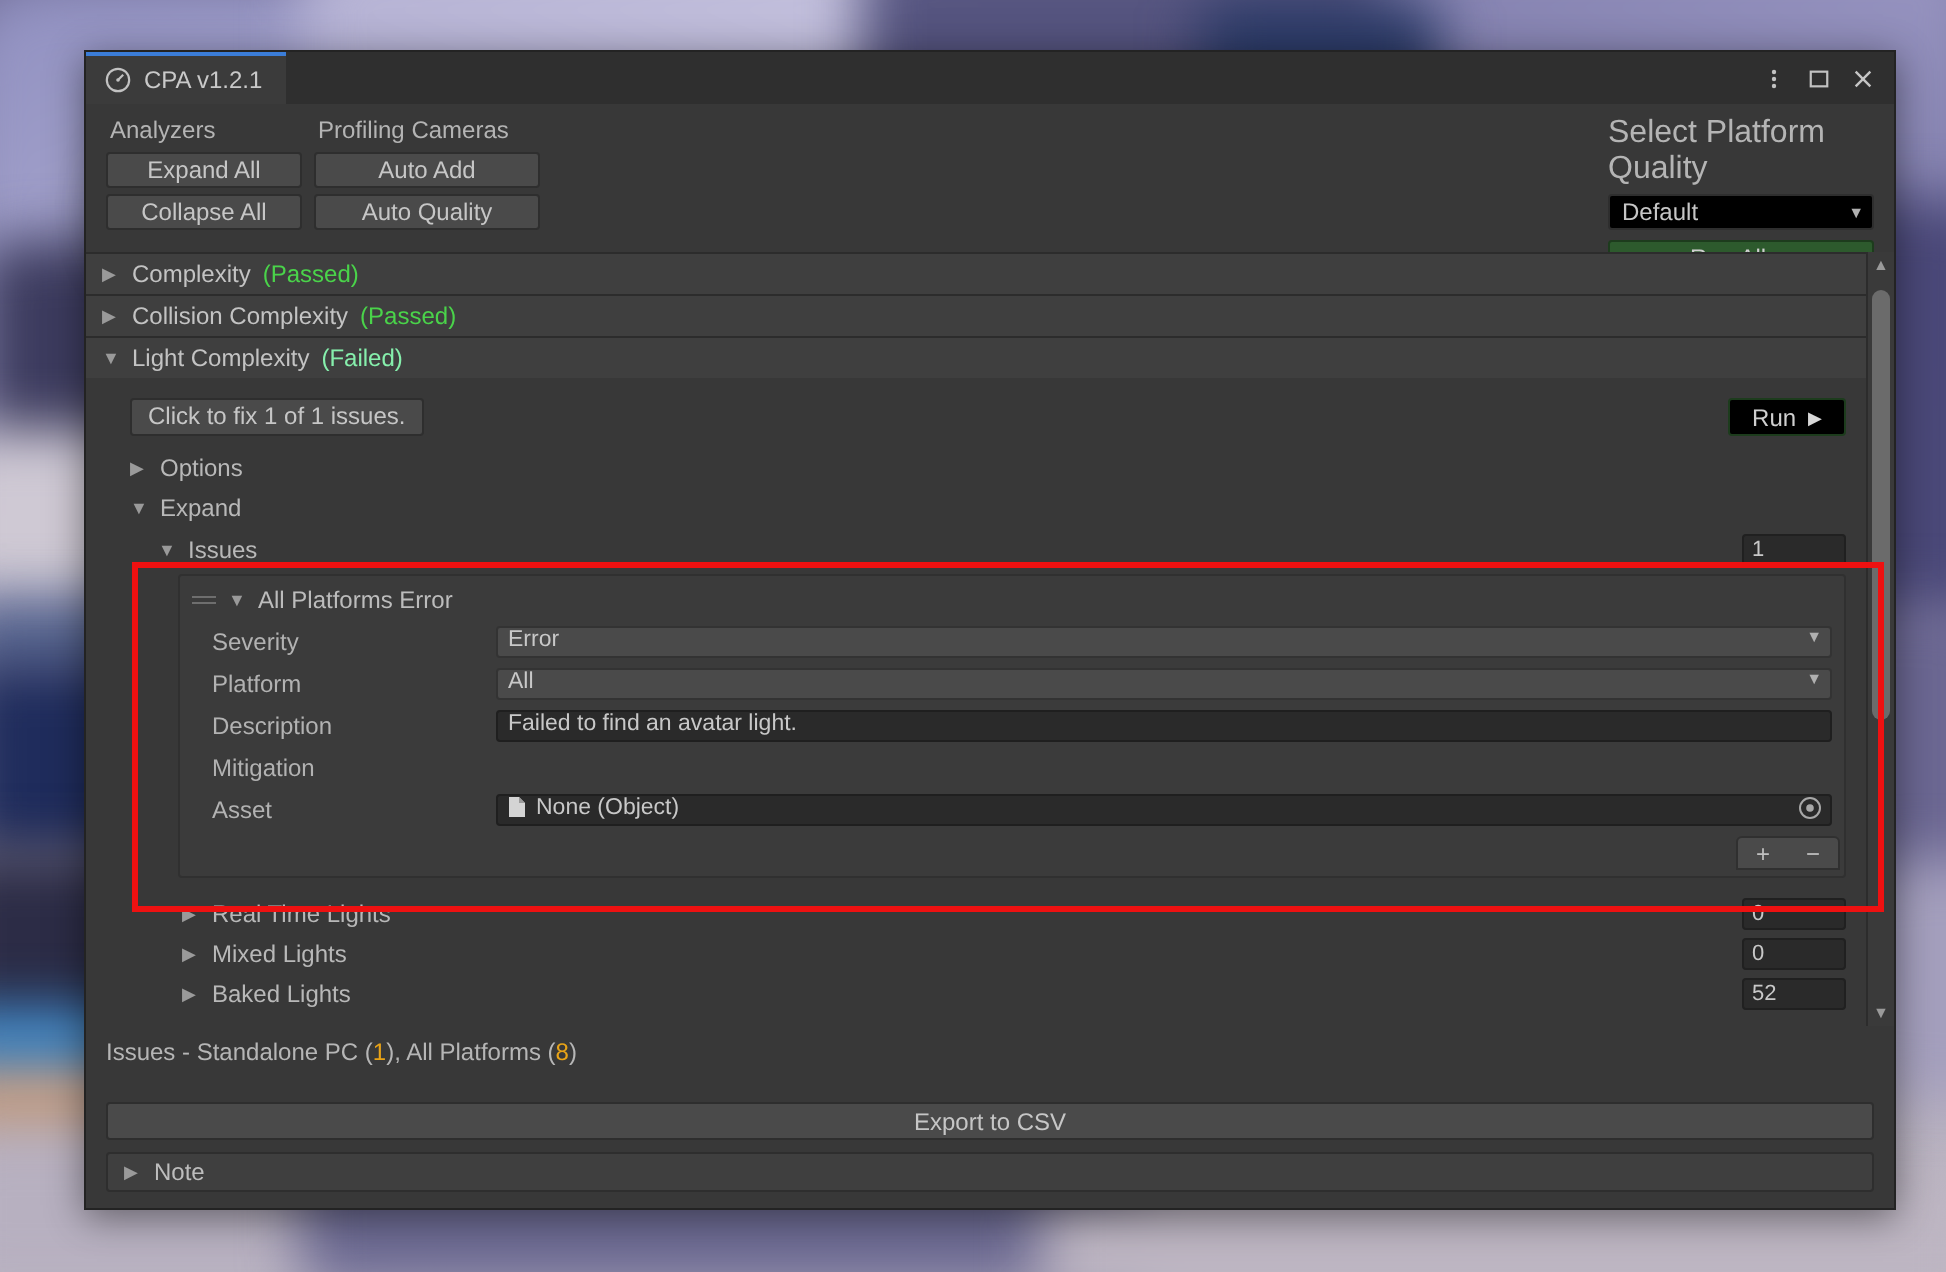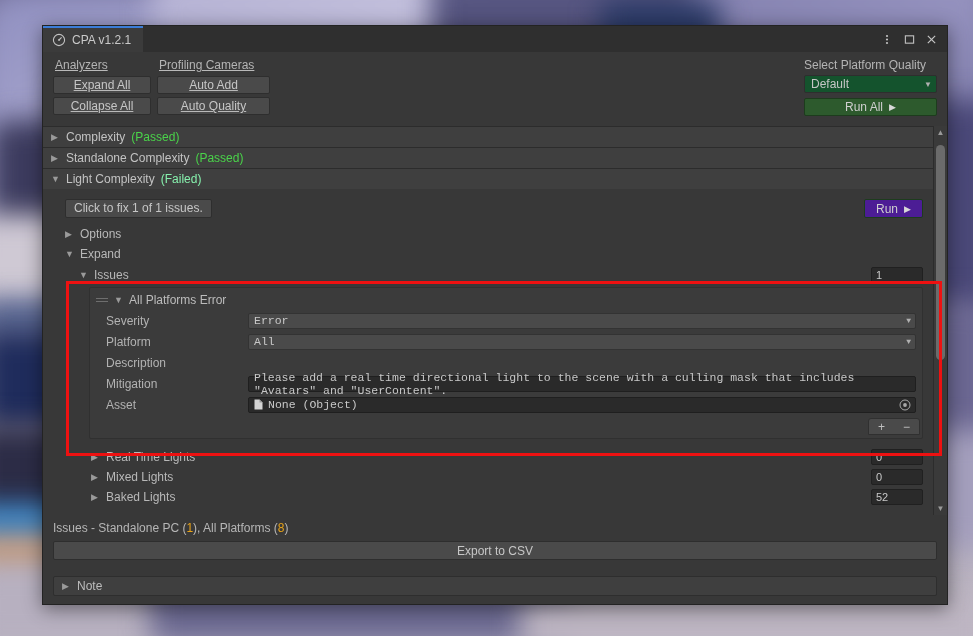--- a/index.html
+++ b/index.html
@@ -90,40 +90,40 @@
   }
   .winbtn {
     width: 20px; height: 22px; display: flex;
     align-items: center; justify-content: center;
     color: #c2c2c2; font-size: 13px; line-height: 1;
   }
 
   
   .toolbar { padding: 6px 10px 8px 10px; position: relative; flex: 0 0 auto; }
   .tb-row { display: flex; gap: 0; }
-  .tb-col { display: flex; flex-direction: column; text-decoration: underline; }
+  .tb-col { display: flex; flex-direction: column; }
   .tb-col.c1 { width: 104px; }
   .tb-col.c2 { width: 120px; }
   .tb-label { font-size: 12px; color: #b4b4b4; padding: 0 0 4px 2px; }
   .ubtn {
     background: #4a4a4a; border: 1px solid #2e2e2e; border-radius: 2px;
     color: #c6c6c6; font-size: 12px; font-family: inherit;
     height: 18px; line-height: 16px; text-align: center;
     margin-bottom: 3px; padding: 0 6px;
   }
   .ubtn.w1 { width: 98px; }
   .ubtn.w2 { width: 113px; }
 
   .quality-box {
     position: absolute; right: 10px; top: 6px;
     width: 133px; display: flex; flex-direction: column;
   }
-  .quality-label { font-size: 12px; color: #b4b4b4; margin-bottom: 3px; }
+  .quality-label { font-size: 16px; color: #b4b4b4; margin-bottom: 3px; }
   .dropdown {
-    height: 18px; background: #14532d; border: 1px solid #2e2e2e;
+    height: 18px; background: #000000; border: 1px solid #2e2e2e;
     border-radius: 2px; display: flex; align-items: center;
     padding: 0 4px 0 6px; font-size: 12px; color: #c6c6c6;
   }
   .dropdown .caret { margin-left: auto; font-size: 8px; color: #b0b0b0; }
   .runall {
     margin-top: 5px; height: 18px; background: #2d5a2d;
     border: 1px solid #1d3c1d; border-radius: 2px;
     display: flex; align-items: center; justify-content: center;
     gap: 6px; font-size: 12px; color: #cfcfcf;
   }
@@ -146,21 +146,21 @@
   
   .analyzer-body { background: #383838; padding: 6px 0 0 0; position: relative; }
 
   .fixrow { display: flex; align-items: center; padding: 4px 10px 0 22px; }
   .fixbtn {
     background: #4a4a4a; border: 1px solid #2e2e2e; border-radius: 2px;
     color: #c6c6c6; font-size: 12px; height: 19px; line-height: 17px;
     padding: 0 8px;
   }
   .runbtn {
-    margin-left: auto; background: #4c1d95; border: 1px solid #1d3c1d;
+    margin-left: auto; background: #000000; border: 1px solid #1d3c1d;
     border-radius: 2px; height: 19px; width: 59px;
     display: flex; align-items: center; justify-content: center; gap: 6px;
     font-size: 12px; color: #cfcfcf;
   }
 
   .foldout {
     display: flex; align-items: center; gap: 6px;
     font-size: 12px; color: #b8b8b8; height: 20px;
   }
   .indent1 { padding-left: 22px; }
@@ -194,21 +194,21 @@
   .drag-handle span { display: block; height: 1px; background: #6e6e6e; }
 
   .prop-row {
     display: flex; align-items: center; height: 21px;
     padding: 0 6px 0 16px;
   }
   .prop-label { width: 142px; font-size: 12px; color: #b2b2b2; flex: 0 0 142px; }
   .prop-field {
     flex: 1 1 auto; height: 16px; border-radius: 2px;
     font-size: 11.5px; color: #c8c8c8;
-    display: flex; align-items: center; padding: 0 4px 0 5px; font-family: Liberation Mono, monospace;
+    display: flex; padding: 0 4px 0 5px;
   }
   .prop-field.dd { background: #4a4a4a; border: 1px solid #333; }
   .prop-field.txt { background: #2a2a2a; border: 1px solid #1f1f1f; }
   .prop-field.obj { background: #2a2a2a; border: 1px solid #1f1f1f; gap: 5px; }
   .prop-field .caret { margin-left: auto; font-size: 8px; color: #b0b0b0; }
   .obj-icon { width: 9px; height: 11px; display: block; flex: 0 0 9px; }
   .obj-pick {
     margin-left: auto; width: 12px; height: 12px; flex: 0 0 12px;
     display: block;
   }
@@ -244,27 +244,27 @@
   }
   .vs-arrow { height: 13px; font-size: 8px; color: #9a9a9a; line-height: 13px; }
   .vs-track { flex: 1 1 auto; width: 13px; position: relative; }
   .vs-thumb {
     position: absolute; left: 2px; top: 6px; width: 9px; height: 215px;
     background: #6b6b6b; border-radius: 5px;
   }
 
   
   .footer { flex: 0 0 auto; padding: 6px 10px 8px 10px; background: #383838; }
-  .footer-status { font-size: 12px; color: #b6b6b6; margin-bottom: 6px; }
+  .footer-status { font-size: 12px; color: #b6b6b6; margin-bottom: 18px; }
   .num-hl { color: #e8a317; }
   .wide-btn {
     height: 19px; background: #4a4a4a; border: 1px solid #2e2e2e;
     border-radius: 2px; display: flex; align-items: center;
     justify-content: center; font-size: 12px; color: #c6c6c6;
-    margin-bottom: 16px;
+    margin-bottom: 6px;
   }
   .note-row {
     height: 20px; background: #3f3f3f; border: 1px solid #2e2e2e;
     border-radius: 2px; display: flex; align-items: center; gap: 6px;
     padding-left: 8px; font-size: 12px; color: #bdbdbd;
   }
 </style>
 </head>
 <body>
 
@@ -358,21 +358,21 @@
     <div class="content">
 
       <div class="analyzer-row">
         <span class="arrow">▶</span>
         <span>Complexity</span>
         <span class="status-pass">(Passed)</span>
       </div>
 
       <div class="analyzer-row">
         <span class="arrow">▶</span>
-        <span>Standalone Complexity</span>
+        <span>Collision Complexity</span>
         <span class="status-pass">(Passed)</span>
       </div>
 
       <div class="analyzer-row">
         <span class="arrow">▼</span>
         <span>Light Complexity</span>
         <span class="status-fail">(Failed)</span>
       </div>
 
       <div class="analyzer-body">
@@ -422,25 +422,25 @@
           <div class="prop-row">
             <span class="prop-label">Platform</span>
             <span class="prop-field dd">
               <span>All</span>
               <span class="caret">▼</span>
             </span>
           </div>
 
           <div class="prop-row">
             <span class="prop-label">Description</span>
+            <span class="prop-field txt">Failed to find an avatar light.</span>
           </div>
 
           <div class="prop-row">
             <span class="prop-label">Mitigation</span>
-            <span class="prop-field txt">Please add a real time directional light to the scene with a culling mask that includes "Avatars" and "UserContent".</span>
           </div>
 
           <div class="prop-row">
             <span class="prop-label">Asset</span>
             <span class="prop-field obj">
               <span class="obj-icon">
                 <svg viewBox="0 0 9 11" width="9" height="11">
                   <path d="M0.5 0.5 H5.5 L8.5 3.5 V10.5 H0.5 Z" fill="#d4d4d4"></path>
                   <path d="M5.5 0.5 V3.5 H8.5" fill="#9a9a9a"></path>
                 </svg>

